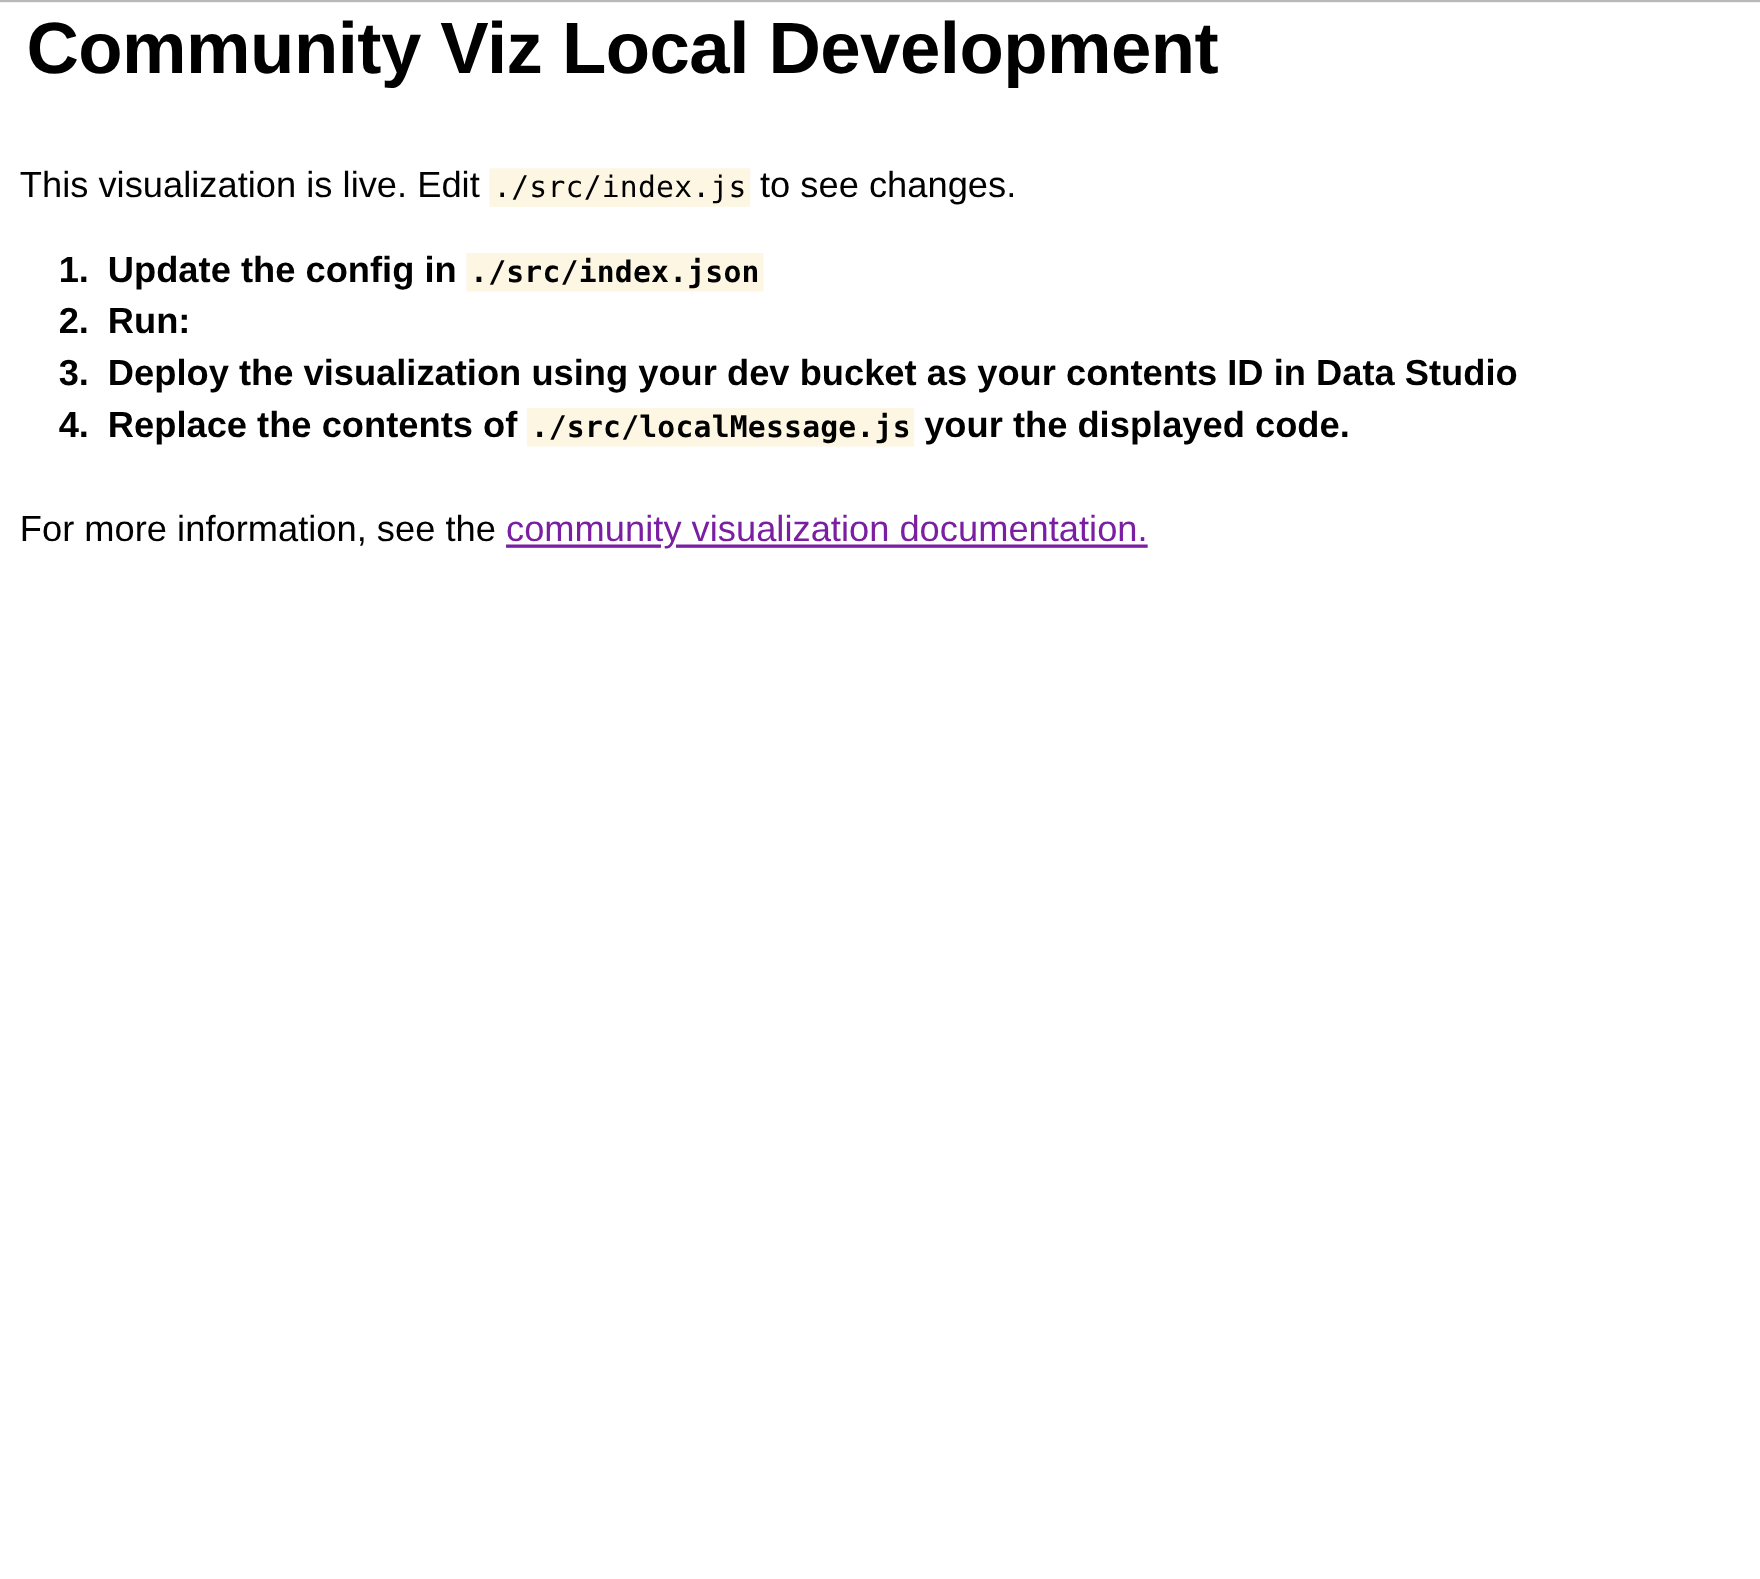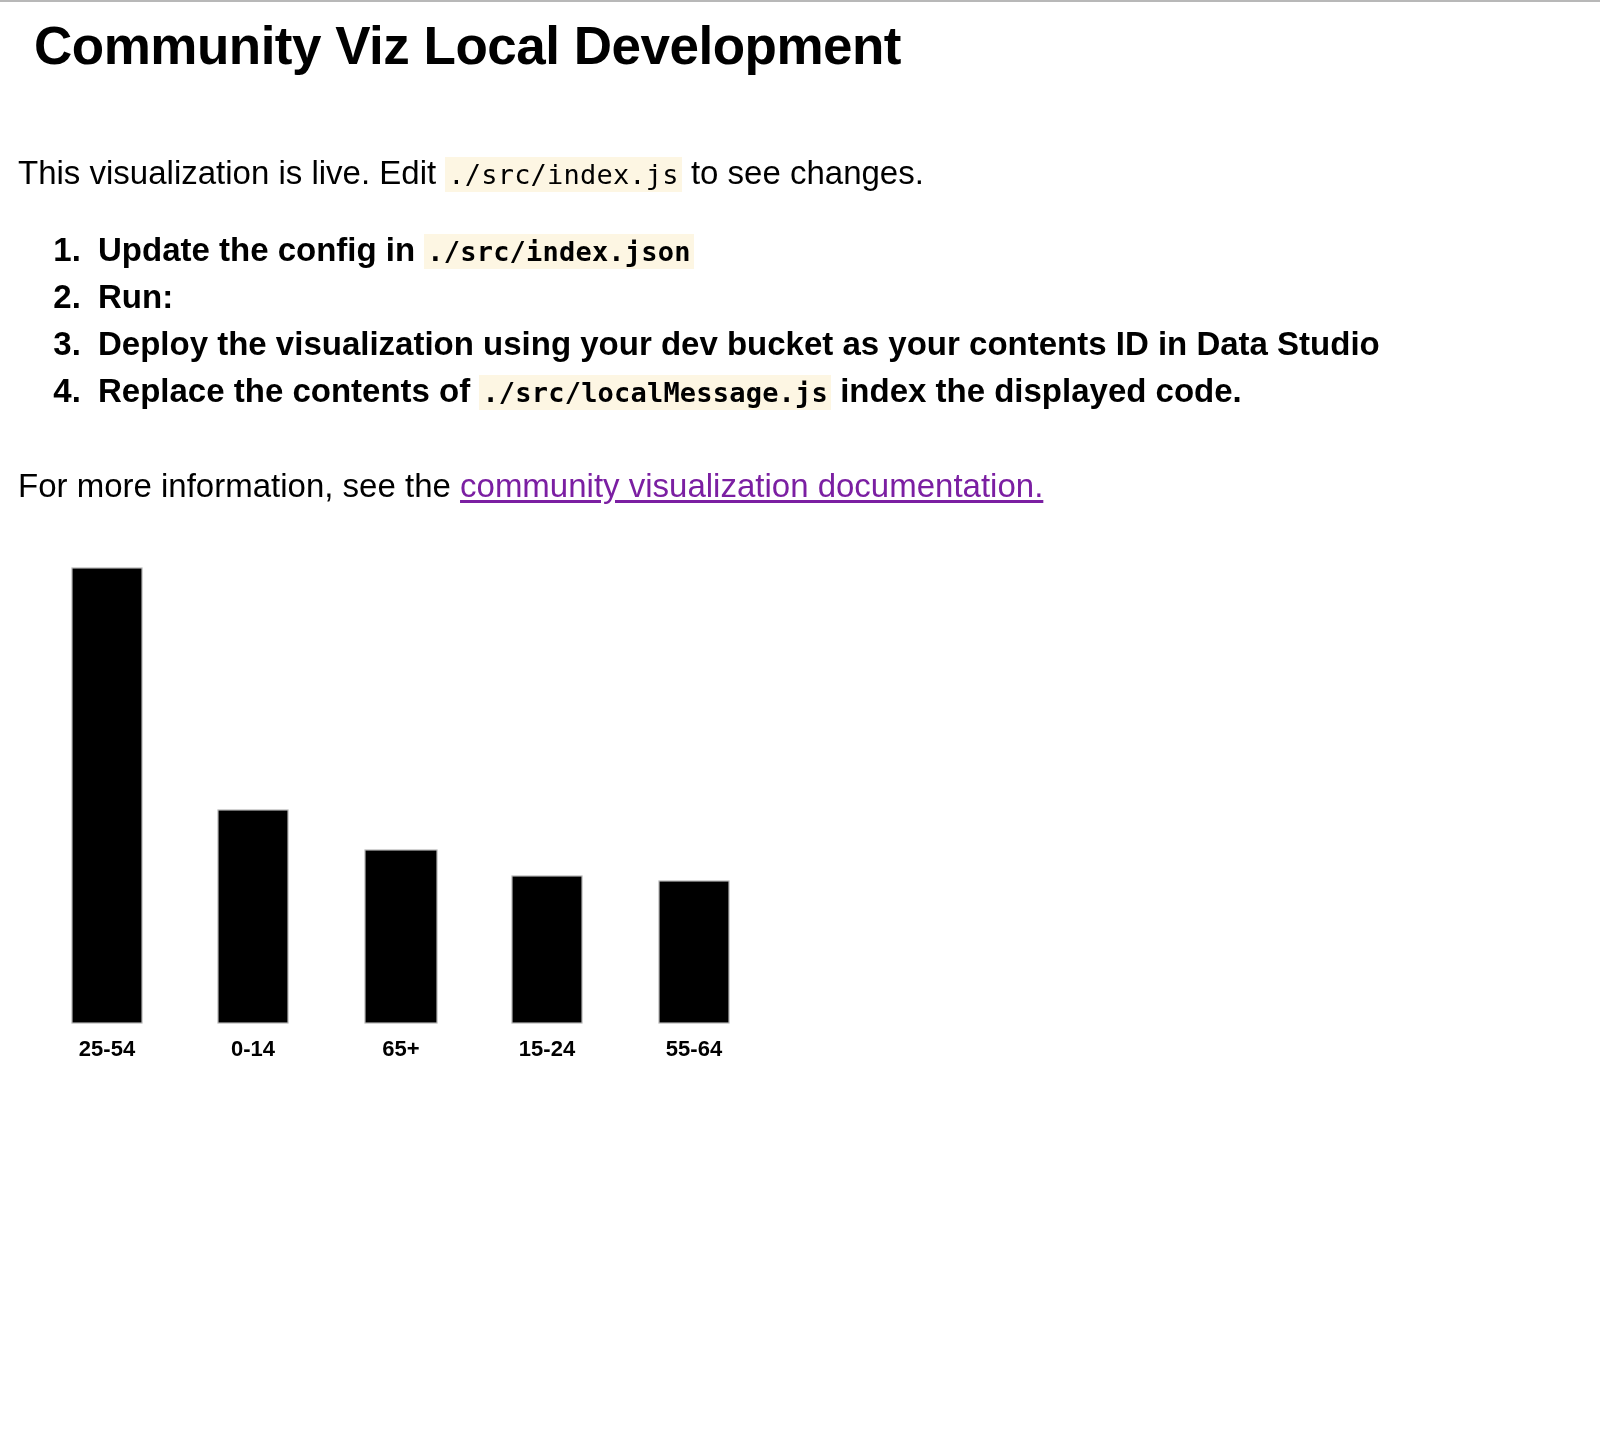--- a/index.html
+++ b/index.html
@@ -20,25 +20,25 @@
     top: 0; left: 0;
     width: 1600px;
     height: 2px;
     background: #b8b8b8;
   }
   .page {
     padding: 0 18px;
     box-sizing: border-box;
   }
   h1.page-title {
-    font-size: 53px;
+    font-size: 66px;
     font-weight: bold;
     line-height: 1.15;
     letter-spacing: -0.5px;
-    margin: 16px;
+    margin: 6px;
     color: #000;
   }
   p.body-text {
     font-size: 33px;
     line-height: 1.25;
     margin: 0;
     color: #000;
   }
   #intro-paragraph { padding-top: 59px; }
   #update-paragraph { padding-top: 53px; }
@@ -112,33 +112,19 @@
 
 
   <ol class="steps">
     <li><span>Update the config in </span><code class="inline-code">./src/index.json</code><span></span></li>
 
     <li><span>Run:</span>
     </li>
 
     <li><span>Deploy the visualization using your dev bucket as your contents ID in Data Studio</span></li>
 
-    <li><span>Replace the contents of </span><code class="inline-code">./src/localMessage.js</code><span> index the displayed code.</span></li>
+    <li><span>Replace the contents of </span><code class="inline-code">./src/localMessage.js</code><span> your the displayed code.</span></li>
   </ol>
 
   <p class="body-text" id="info-paragraph"><span>For more information, see the </span><a class="doc-link" href="#">community visualization documentation.</a><span></span></p>
 
-  <div class="chart-wrap">
-    <svg class="chart-svg" id="chart-svg" width="760" height="530" viewBox="0 0 760 530">
-        <rect class="bar-rect" x="18" y="10" width="70" height="455"></rect>
-        <text class="bar-label" x="53" y="498">25-54</text>
-        <rect class="bar-rect" x="164" y="252" width="70" height="213"></rect>
-        <text class="bar-label" x="199" y="498">0-14</text>
-        <rect class="bar-rect" x="311" y="292" width="72" height="173"></rect>
-        <text class="bar-label" x="347" y="498">65+</text>
-        <rect class="bar-rect" x="458" y="318" width="70" height="147"></rect>
-        <text class="bar-label" x="493" y="498">15-24</text>
-        <rect class="bar-rect" x="605" y="323" width="70" height="142"></rect>
-        <text class="bar-label" x="640" y="498">55-64</text>
-      </svg>
-  </div>
 
 </div>
 
 </body></html>

